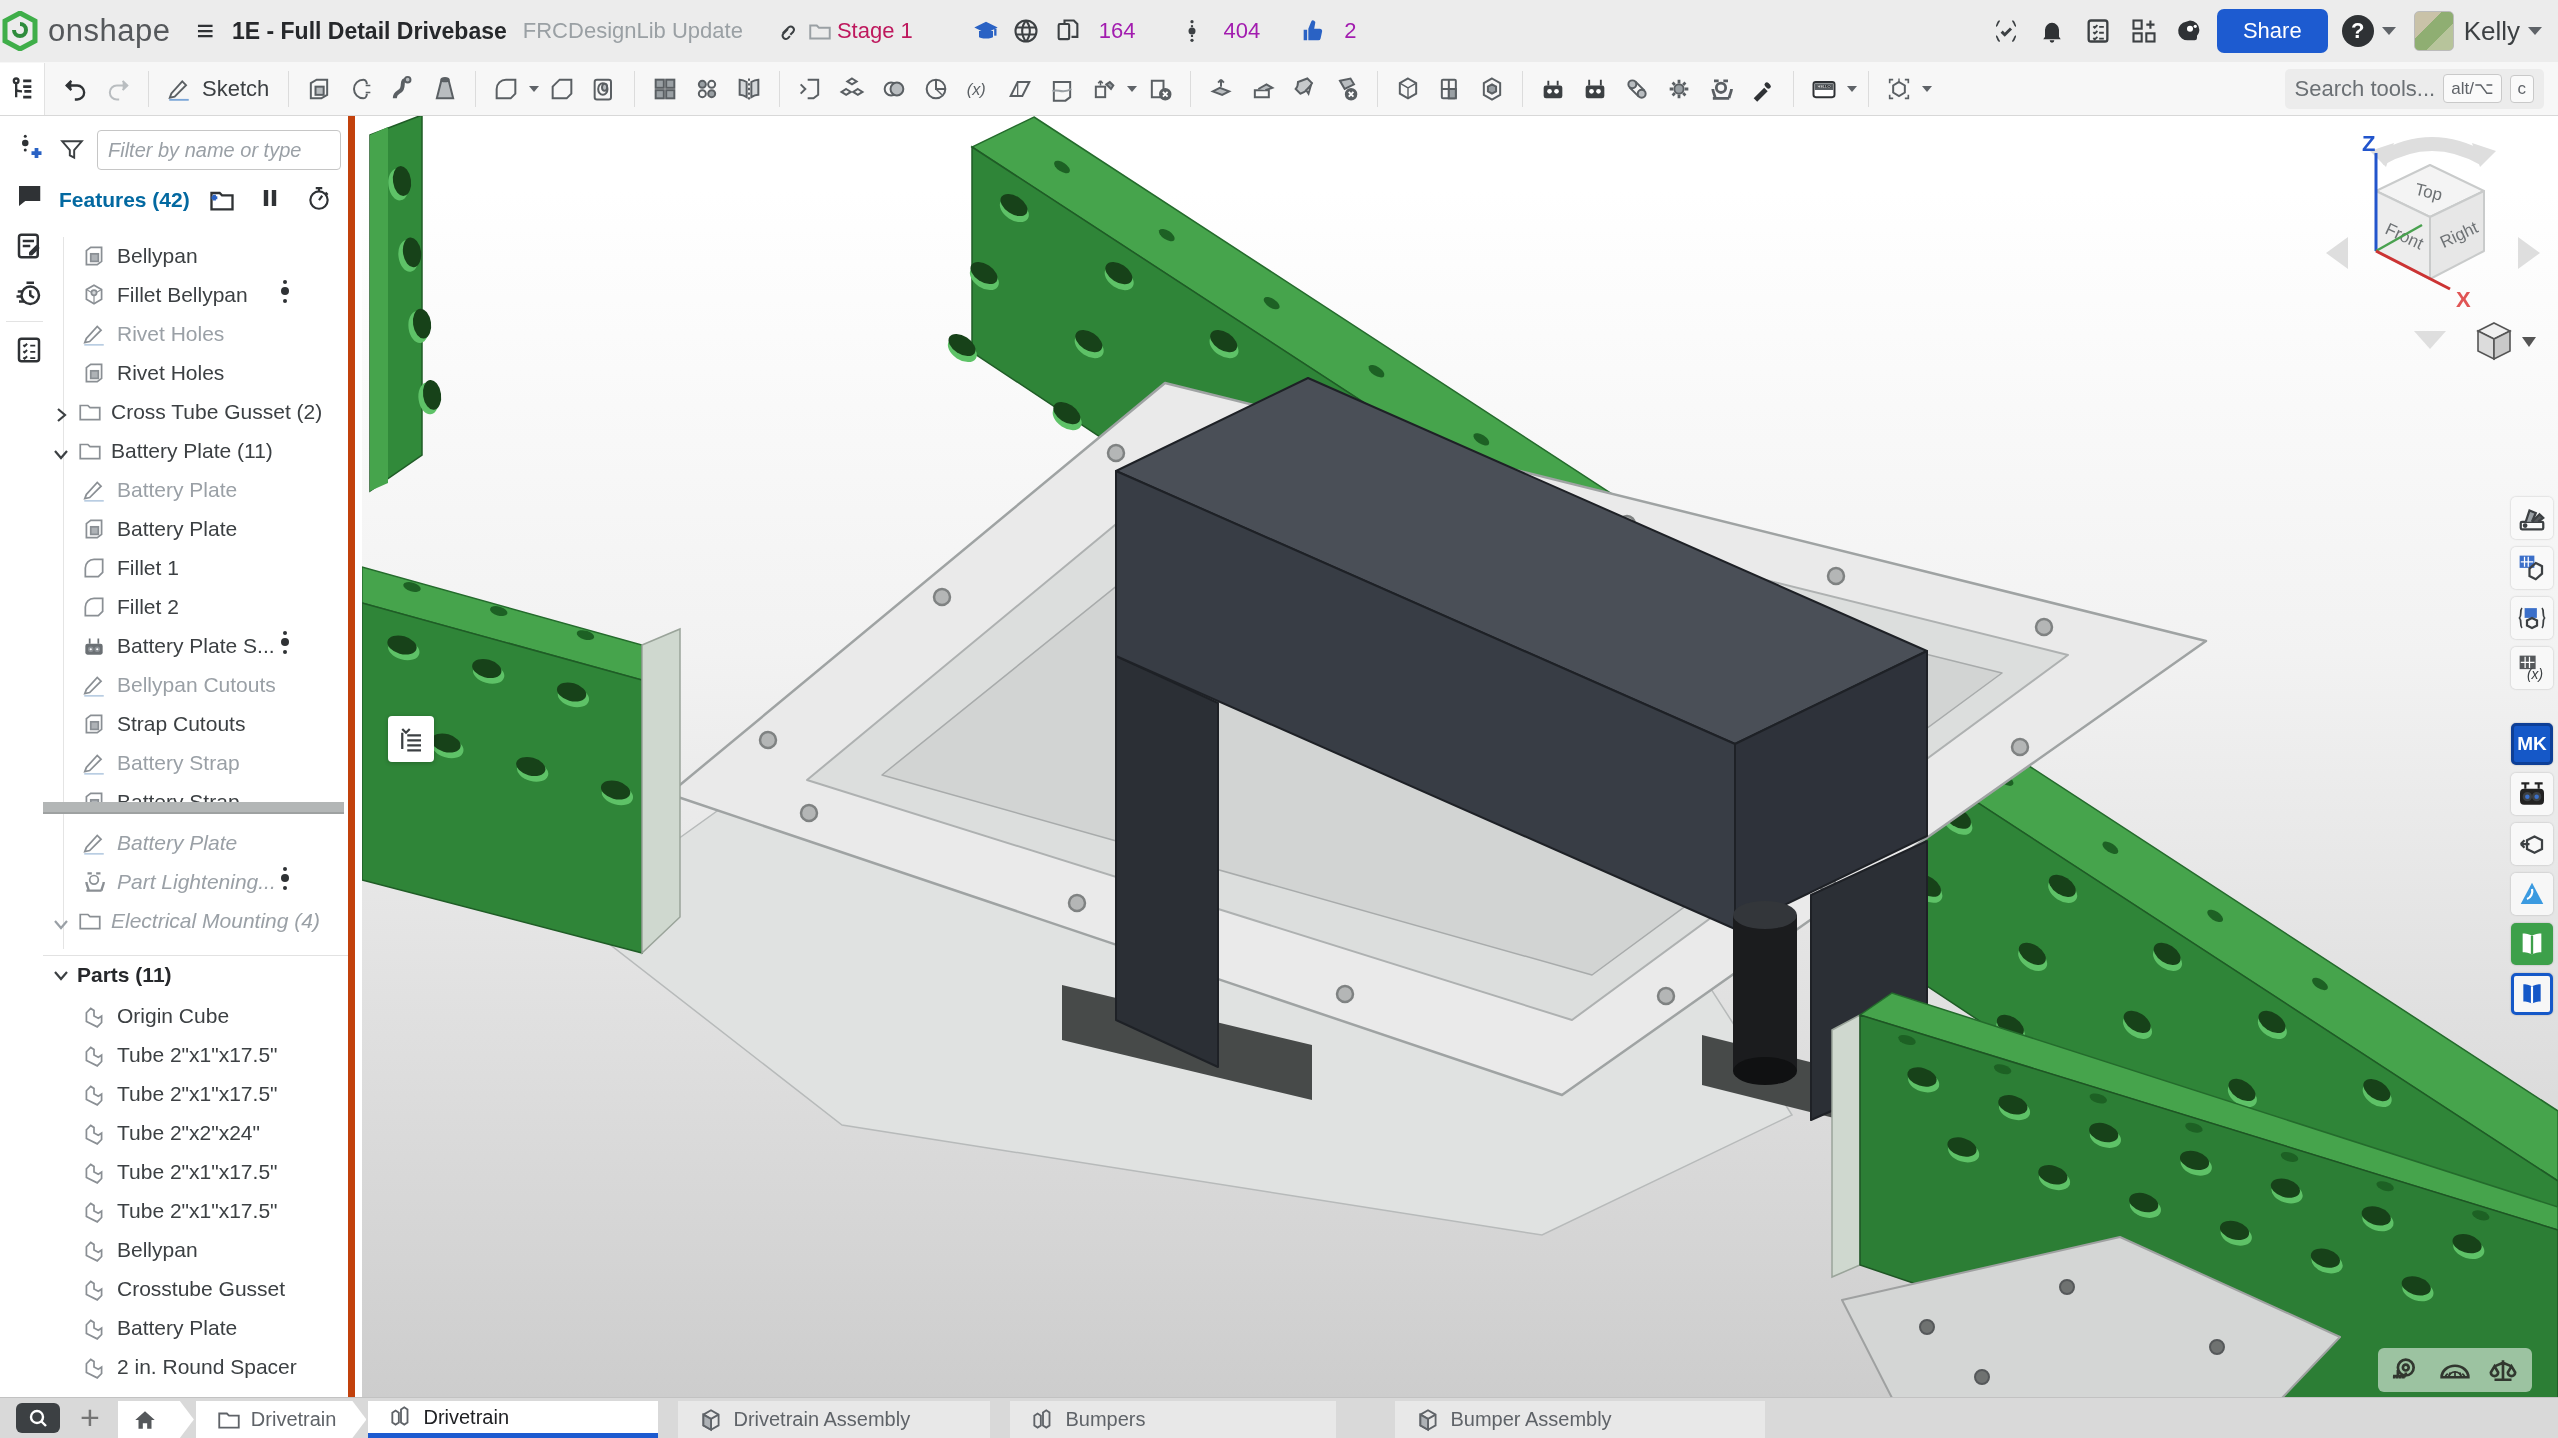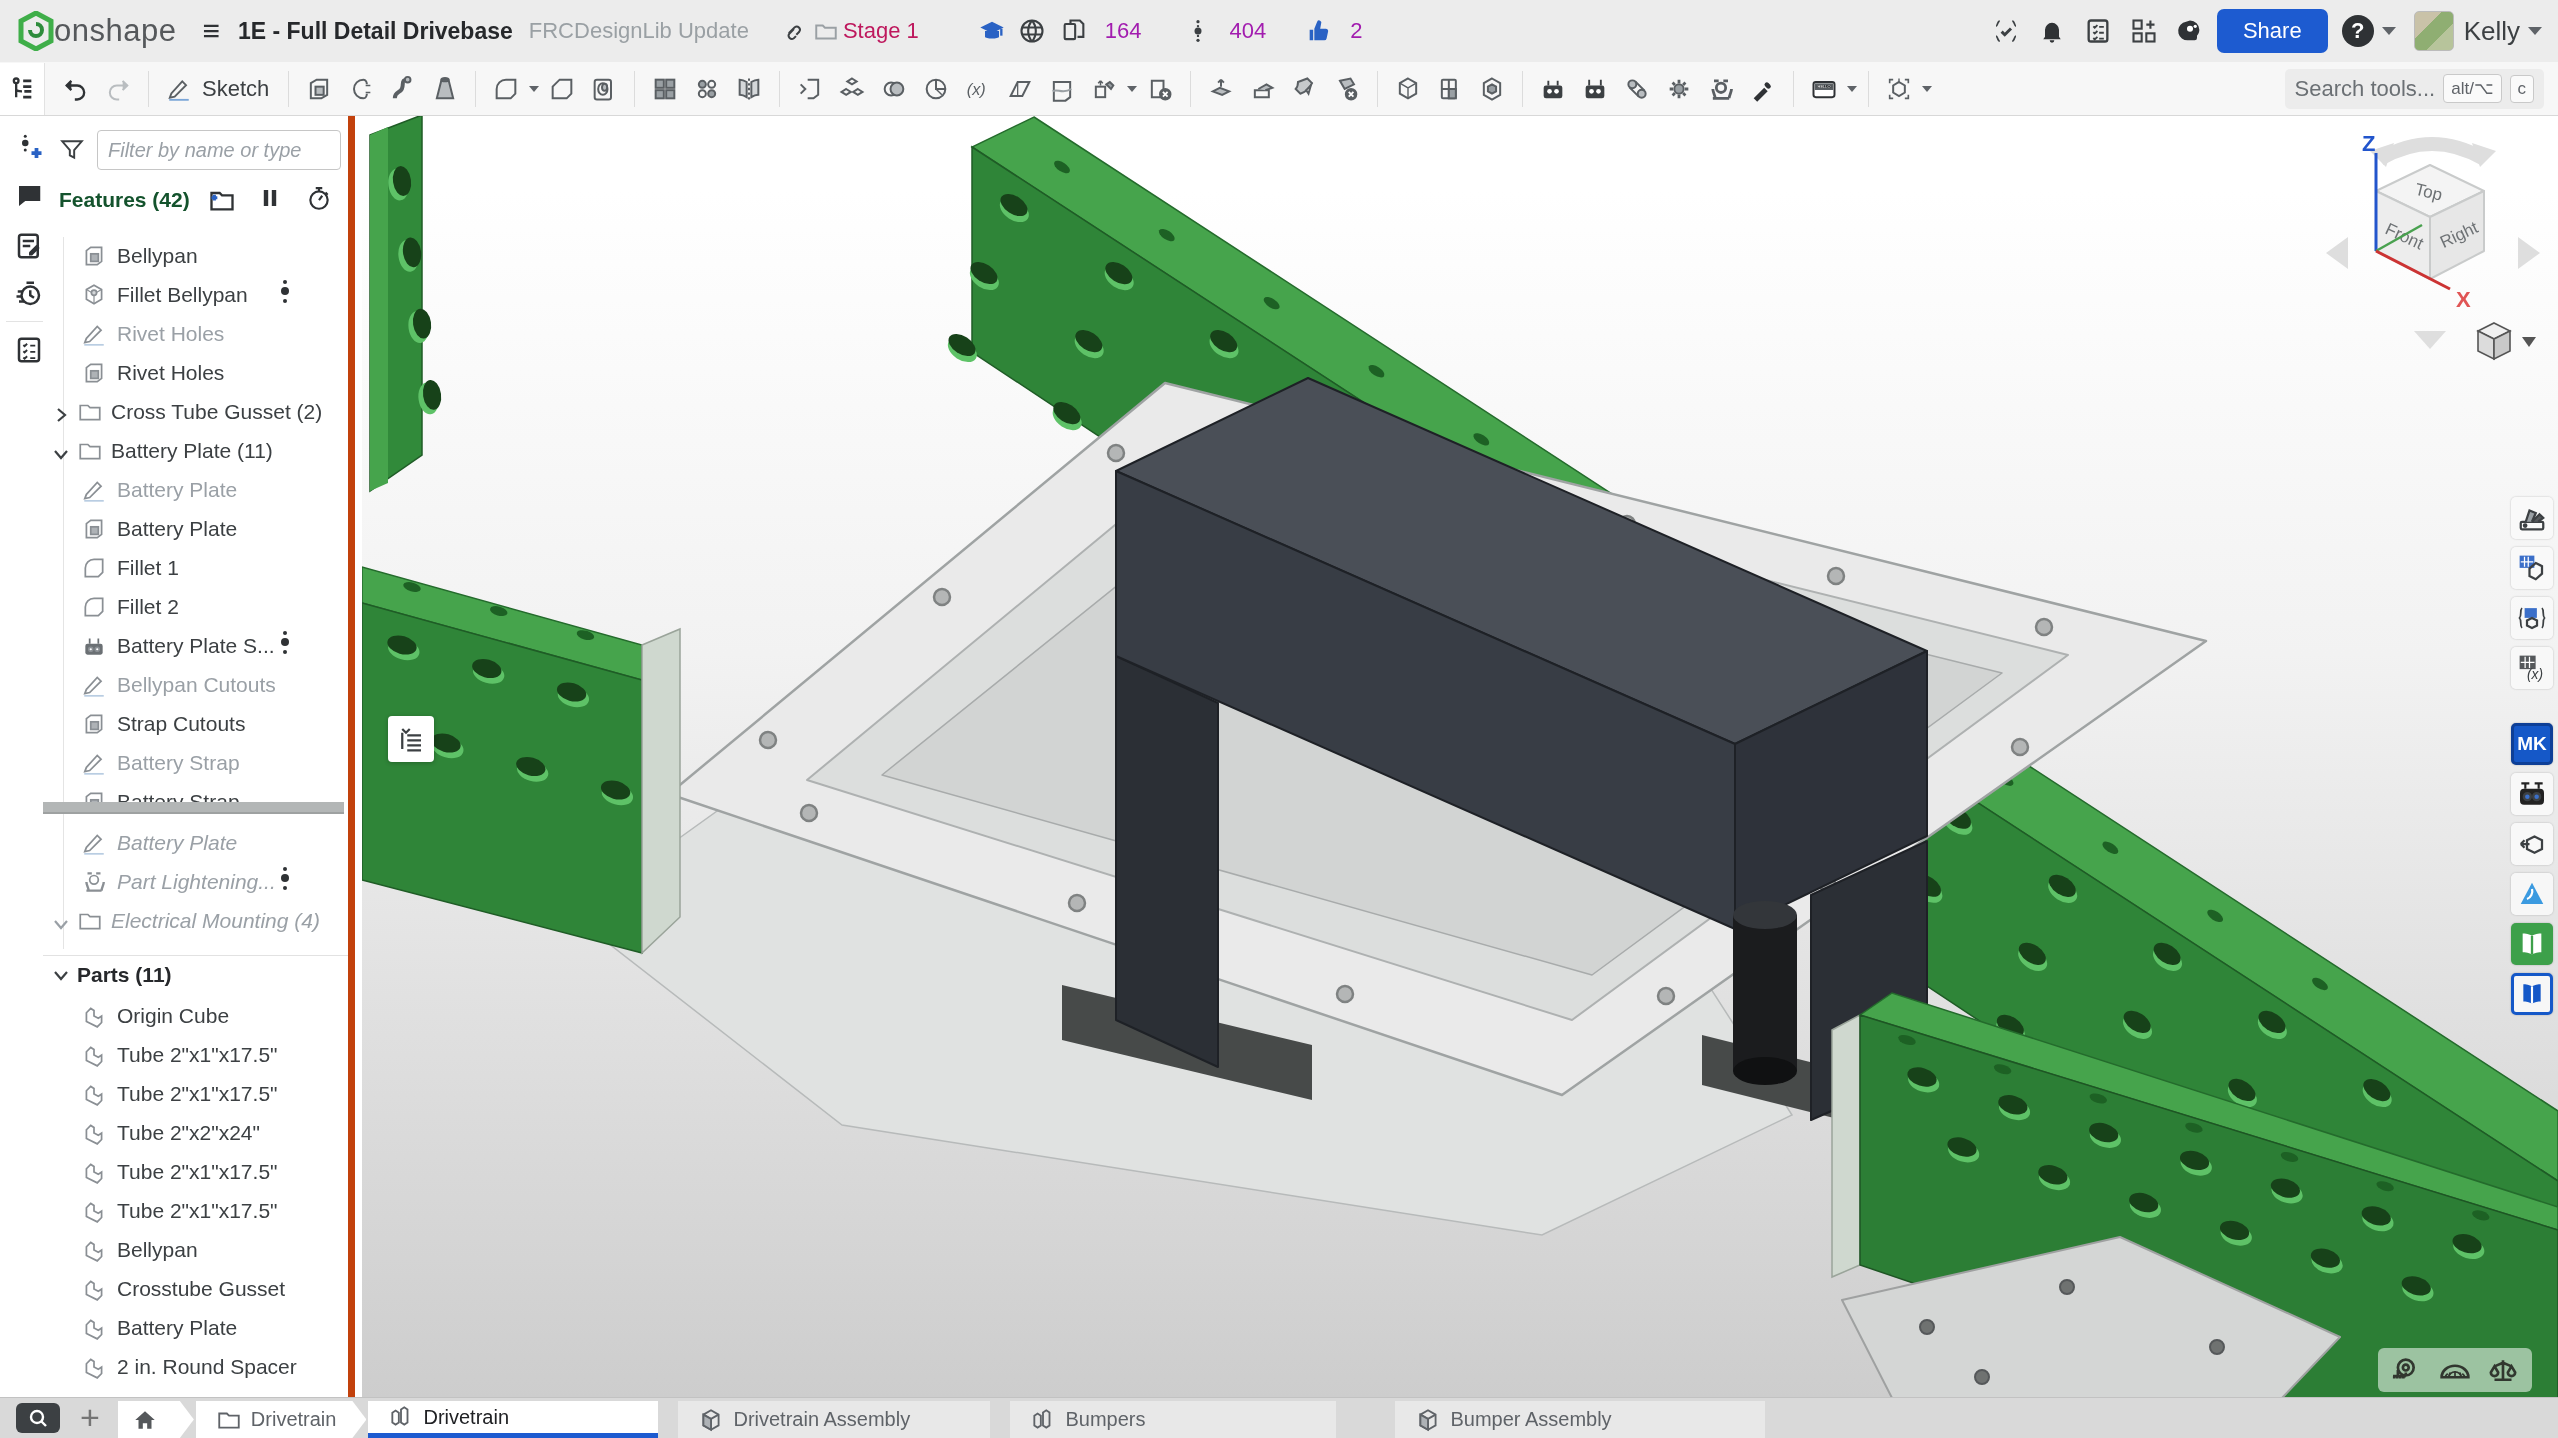--- a/index.html
+++ b/index.html
@@ -1,19 +1,19 @@
 <!DOCTYPE html>
 <html><head>
 <meta charset="utf-8">
 <style>
   html,body{margin:0;padding:0;background:#fff}
   #root{position:relative;width:2558px;height:1438px;overflow:hidden;font-family:"Liberation Sans",sans-serif;color:#3c4043;-webkit-font-smoothing:antialiased}
   
   .topbar{position:absolute;top:0;left:0;right:0;height:62px;background:#ececec;display:flex;align-items:center;z-index:30}
-  .logo{display:flex;align-items:center;gap:0;margin-left:18px}
+  .logo{display:flex;align-items:center;gap:10px;margin-left:2px}
   .logo-text{font-size:31px;color:#55585b;letter-spacing:.5px}
   .hamburger{font-size:30px;color:#2f3235;margin:0 4px 0 26px;cursor:pointer}
   .doc-title{font-size:23px;font-weight:bold;color:#26282b;margin-left:14px;white-space:nowrap}
   .doc-sub{font-size:22px;color:#9aa0a4;margin-left:16px;white-space:nowrap}
   .tb-ic{display:flex;align-items:center;justify-content:center;width:34px;height:34px}
   .tb-ic svg{stroke:#3c4043;fill:none;stroke-width:1.8}
   .stat{font-size:22px;color:#a21caf;margin:0 14px}
   .muted-lbl{font-size:22px;color:#be185d}
   .share-btn{background:#1d5bd0;color:#fff;font-size:22px;padding:9px 26px;border-radius:7px;border:none;margin:0 14px 0 10px;cursor:pointer}
   .avatar{width:38px;height:38px;border-radius:5px;background:linear-gradient(135deg,#c9c2a8 0 35%,#8fae72 35% 65%,#b7c49b 65%);border:1px solid #bbb}
@@ -38,21 +38,21 @@
   .lr-ic{position:absolute;left:14px;width:30px;height:30px}
   .lr-ic svg{stroke:#2f3235;fill:none;stroke-width:2}
   .lr-sep{position:absolute;left:6px;right:6px;height:1px;background:#e3e3e3}
   
   .featpanel{position:absolute;top:115px;left:43px;width:305px;bottom:40px;background:#fff;border-right:7px solid #c2410c;overflow:hidden;z-index:20}
   .filter-row{position:absolute;top:12px;left:0;right:0;height:46px;display:flex;align-items:center}
   .funnel{margin-left:16px}
   .filter-input{margin-left:12px;width:222px;height:38px;border:1px solid #c6c6c6;border-radius:4px;font-family:"Liberation Sans",sans-serif;font-size:20px;font-style:italic;color:#444;padding:0 10px;outline:none}
   .filter-input::placeholder{color:#9aa0a6}
   .feat-hdr{position:absolute;top:66px;left:0;right:0;height:38px;display:flex;align-items:center}
-  .feat-hdr .hdr-lbl{font-size:21px;font-weight:bold;color:#14532d;margin-left:16px}
+  .feat-hdr .hdr-lbl{font-size:21px;font-weight:bold;color:#0369a1;margin-left:16px}
   .hdr-ic{width:28px;height:28px;margin-left:18px}
   .hdr-ic svg{stroke:#2f3235;fill:none;stroke-width:2}
   .tree{position:absolute;top:108px;left:0;right:0;bottom:0}
   .guide{position:absolute;left:20px;top:14px;width:1px;height:712px;background:#e4e4e4}
   .frow{position:absolute;left:0;right:0;height:39px;display:flex;align-items:center;gap:10px;padding-left:38px;font-size:21px;color:#3c4043;cursor:pointer;background:#fff0}
   .frow .lbl{white-space:nowrap}
   .frow.grp{padding-left:10px;gap:8px}
   .frow.mut{color:#9aa0a6}
   .frow.ital{font-style:italic;color:#9aa0a6}
   .ri{width:26px;height:26px;flex:0 0 26px}

